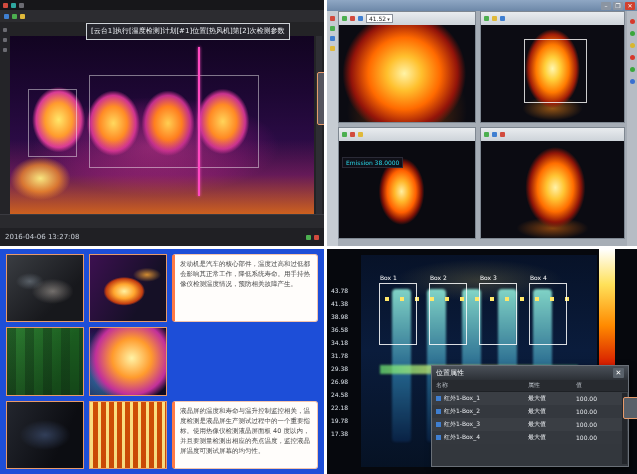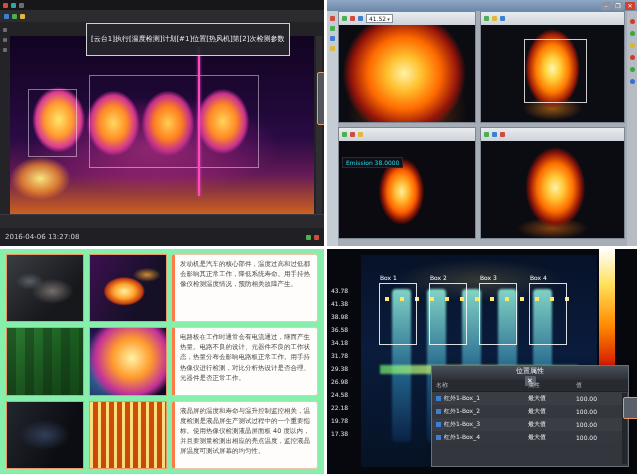--- a/index.html
+++ b/index.html
@@ -3,29 +3,29 @@
 <meta charset="utf-8">
 <style>
   * { box-sizing: border-box; margin: 0; padding: 0; }
   body { font-family: "DejaVu Sans", sans-serif; background: #888; }
   .stage { position: relative; width: 637px; height: 474px; background: #ffffff; overflow: hidden; }
 
   
   .quad { position: absolute; overflow: hidden; }
   .q-tl { left: 0;   top: 0;   width: 324px; height: 246px; background: #232326; }
   .q-tr { left: 327px; top: 0; width: 310px; height: 246px; background: #a6adb6; }
-  .q-bl { left: 0;   top: 249px; width: 324px; height: 225px; background: #86efac; padding-left: 36px; }
+  .q-bl { left: 0;   top: 249px; width: 324px; height: 225px; background: #1d4ed8; padding-left: 36px; }
   .q-br { left: 327px; top: 249px; width: 310px; height: 225px; background: #06080d; }
 
   
   .tl-titlebar { position: absolute; left:0; top:0; right:0; height: 10px; background: #17171a; display:flex; align-items:center; gap:3px; padding: 0 3px; }
   .tl-bar2 { position: absolute; left:0; top:10px; right:0; height: 12px; background: #2c2c30; display:flex; align-items:center; gap:3px; padding:0 4px; }
   .sq { width: 5px; height: 5px; display:inline-block; border-radius:1px; }
   .sq.red{background:#d24b3e;} .sq.teal{background:#2fa7a0;} .sq.grn{background:#4caf50;} .sq.blu{background:#3f7fd1;} .sq.yel{background:#e0b93a;} .sq.gry{background:#6b6b72;}
-  .tl-overlay { position:absolute; left: 86px; top: 23px; max-width: 220px; border: 1px solid #cfd3d8; background: rgba(38,38,44,.92); color:#eceff3; font-size: 7px; line-height: 1.3; padding: 11px 4px; z-index: 5; }
+  .tl-overlay { position:absolute; left: 86px; top: 23px; max-width: 220px; border: 1px solid #cfd3d8; background: rgba(38,38,44,.92); color:#eceff3; font-size: 7px; line-height: 1.3; padding: 3px 4px; z-index: 5; }
   .tl-left-strip { position:absolute; left:0; top:22px; bottom:32px; width:10px; background:#242428; display:flex; flex-direction:column; align-items:center; gap:6px; padding-top:6px; }
   .tl-left-strip .sq{width:4px;height:4px;}
   .tl-image { position:absolute; left:10px; top:36px; right:10px; bottom:32px;
     background:
       radial-gradient(ellipse 42px 30px at 10% 80%, rgba(255,240,130,.95), rgba(255,150,40,.7) 45%, rgba(0,0,0,0) 72%),
       linear-gradient(to top, rgba(255,122,26,.78), rgba(226,58,142,.35) 22%, rgba(0,0,0,0) 42%),
       radial-gradient(ellipse 34px 42px at 16% 47%, #ffe76a, #ff9b2d 40%, #d83a96 66%, rgba(0,0,0,0) 78%),
       radial-gradient(ellipse 34px 42px at 34% 49%, #ffd95e, #ff8c25 40%, #cf3390 66%, rgba(0,0,0,0) 78%),
       radial-gradient(ellipse 34px 42px at 52% 49%, #ffce52, #ff7f1f 40%, #c22f8c 66%, rgba(0,0,0,0) 78%),
       radial-gradient(ellipse 34px 42px at 70% 48%, #ffd45a, #ff8a24 40%, #c9328f 66%, rgba(0,0,0,0) 78%),
@@ -121,21 +121,21 @@
     background: repeating-linear-gradient(90deg, #ffe76a 0 4px, rgba(0,0,0,0) 4px 15px); }
   .greenband { position:absolute; left:8%; right:8%; top:52%; height:9px; filter:blur(1px);
     background: linear-gradient(90deg, rgba(120,255,120,.65), rgba(255,240,120,.8) 45%, rgba(120,255,160,.55)); }
   .br-box { position:absolute; top:28px; width:38px; height:62px; border:1px solid rgba(255,255,255,.85); }
   .br-box .lbl { position:absolute; top:-10px; left:0; color:#fff; font-size:6px; white-space:nowrap; }
   .bx1{left:18px;} .bx2{left:68px;} .bx3{left:118px;} .bx4{left:168px;}
   .br-colorbar { position:absolute; right:22px; top:0; width:16px; height:118px;
     background: linear-gradient(to bottom, #ffffff, #ffe15a 30%, #ff8a00 65%, #d41600 100%); }
 
   .dlg { position:absolute; left:104px; top:116px; width:198px; height:102px; background:#33373d; border:1px solid #6a7078; box-shadow: 2px 3px 6px rgba(0,0,0,.6); }
-  .dlg-title { height:14px; background:linear-gradient(#4a5058,#2c3036); color:#eef1f4; font-size:7px; display:flex; align-items:center; justify-content:space-between; padding:0 4px;flex-direction:column; }
+  .dlg-title { height:14px; background:linear-gradient(#4a5058,#2c3036); color:#eef1f4; font-size:7px; display:flex; align-items:center; justify-content:space-between; padding:0 4px; }
   .dlg-close { color:#fff; font-size:7px; width:11px; height:10px; line-height:10px; text-align:center; background:#5a626b; border-radius:1px; }
   .dlg-head { height:12px; background:#272a2f; color:#aeb4bb; font-size:6px; display:flex; align-items:center; border-bottom:1px solid #1e2125; }
   .dlg-row { height:13px; display:flex; align-items:center; color:#e6e9ed; font-size:6px; }
   .dlg-row:nth-child(odd){ background:#3a3e44; } .dlg-row:nth-child(even){ background:#34383e; }
   .c-name{ width:96px; padding-left:4px; display:flex; align-items:center; gap:3px;}
   .c-attr{ width:48px; } .c-val{ width:40px; }
   .row-ic { width:5px; height:5px; background:#3f7fd1; display:inline-block; }
   .dlg-scroll { position:absolute; right:1px; top:27px; bottom:2px; width:5px; background:#23262b; }
   .dlg-scroll .thumb { position:absolute; left:1px; right:1px; top:4px; height:22px; background:#596069; border-radius:2px; }
 </style>
@@ -249,21 +249,20 @@
   <div class="quad q-bl">
     <div class="doc">
       <div class="doc-row">
         <div class="thumb t-engine"></div>
         <div class="thumb t-thermal1"></div>
         <div class="doc-text">发动机是汽车的核心部件，温度过高和过低都会影响其正常工作，降低系统寿命。用手持热像仪检测温度情况，预防相关故障产生。</div>
       </div>
       <div class="doc-row">
         <div class="thumb t-pcb"></div>
         <div class="thumb t-thermal2"></div>
-        <div class="doc-text">电路板在工作时通常会有电流通过，继而产生热量。电路不良的设计、元器件不良的工作状态，热量分布会影响电路板正常工作。用手持热像仪进行检测，对比分析热设计是否合理、元器件是否正常工作。</div>
       </div>
       <div class="doc-row">
         <div class="thumb t-lcd"></div>
         <div class="thumb t-led"></div>
         <div class="doc-text">液晶屏的温度和寿命与温升控制监控相关，温度检测是液晶屏生产测试过程中的一个重要指标。使用热像仪检测液晶屏面板 40 度以内，并且要测量检测出相应的亮点温度，监控液晶屏温度可测试屏幕的均匀性。</div>
       </div>
     </div>
   </div>
 
   <div class="quad q-br">

